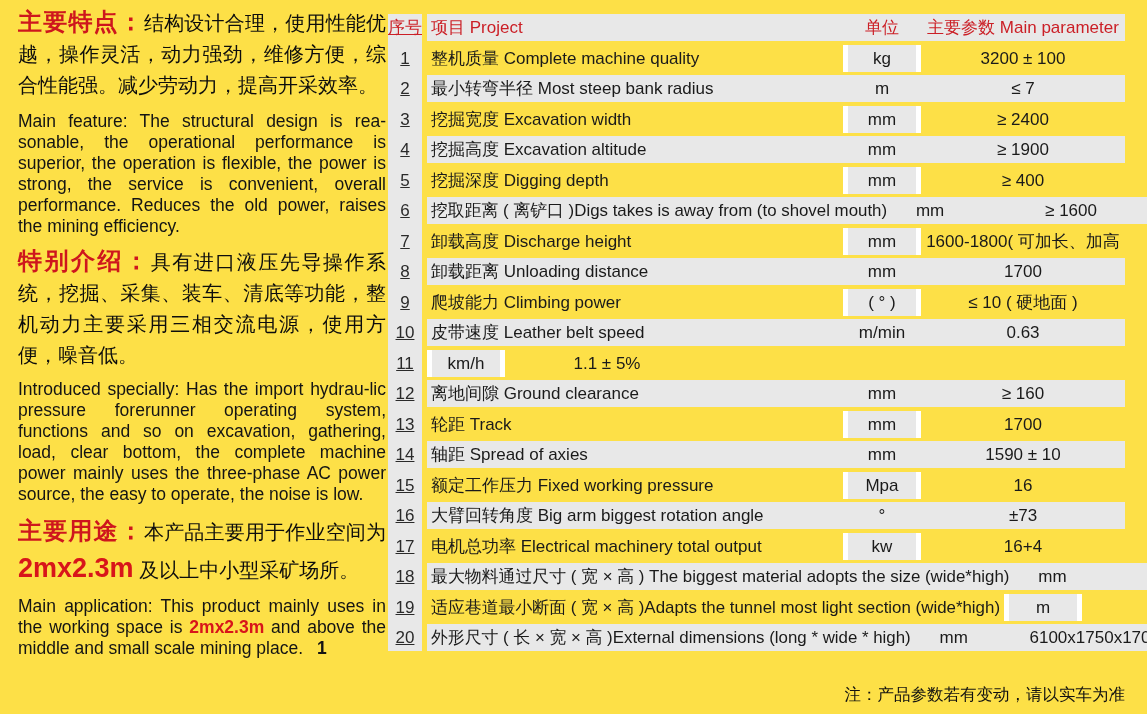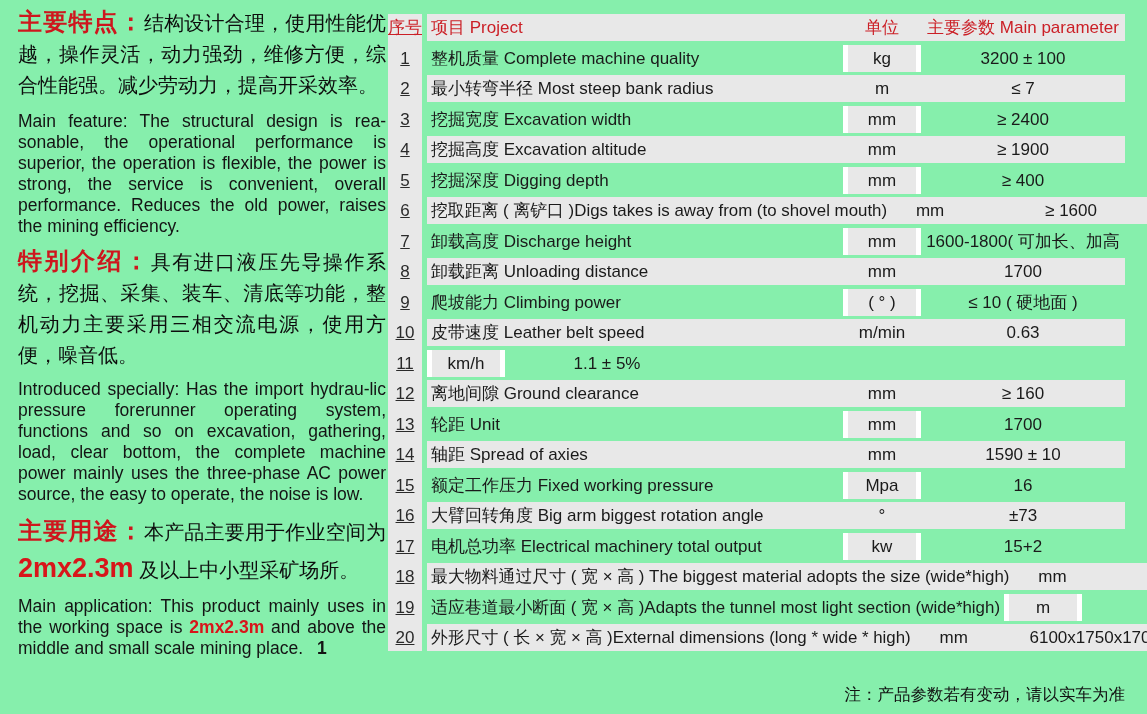--- a/index.html
+++ b/index.html
@@ -1,16 +1,16 @@
 <!DOCTYPE html>
 <html><head>
 <meta charset="utf-8">
 <style>
   html,body{margin:0;padding:0;background:#fff;}
-  .page{position:relative;width:1147px;height:714px;background:#86efac;overflow:hidden;
+  .page{position:relative;width:1147px;height:714px;background:#fde047;overflow:hidden;
         font-family:"Liberation Sans","DejaVu Sans",sans-serif;color:#1a1a1a;}
 
   
   .left-panel{position:absolute;left:18px;top:6px;width:368px;}
   .cn-para{margin:0;font-size:20px;line-height:31px;text-align:justify;text-justify:inter-ideograph;color:#0d0d0d;}
   .cn-para .hd{font-size:24px;font-weight:bold;color:#ce161d;letter-spacing:1px;}
   .en-para{margin:10px 0 0 0;font-size:17.5px;line-height:21px;text-align:justify;color:#141414;}
   .mt8{margin-top:8px;}
   .cn-big{line-height:36px;}
   .red-big{color:#d8151a;font-weight:bold;font-size:27px;}
@@ -158,21 +158,21 @@
     <div class="c-num">12</div>
     <div class="row-body">
       <div class="c-project"><span class="fit">离地间隙 Ground clearance</span></div>
       <div class="c-unit">mm</div>
       <div class="c-value">≥ 160</div>
     </div>
   </div>
         <div class="t-row odd">
     <div class="c-num">13</div>
     <div class="row-body">
-      <div class="c-project"><span class="fit">轮距 Unit</span></div>
+      <div class="c-project"><span class="fit">轮距 Track</span></div>
       <div class="c-unit">mm</div>
       <div class="c-value">1700</div>
     </div>
   </div>
         <div class="t-row even">
     <div class="c-num">14</div>
     <div class="row-body">
       <div class="c-project"><span class="fit">轴距 Spread of axies</span></div>
       <div class="c-unit">mm</div>
       <div class="c-value">1590 ± 10</div>
@@ -192,21 +192,21 @@
       <div class="c-project"><span class="fit">大臂回转角度 Big arm biggest rotation angle</span></div>
       <div class="c-unit">°</div>
       <div class="c-value">±73</div>
     </div>
   </div>
         <div class="t-row odd">
     <div class="c-num">17</div>
     <div class="row-body">
       <div class="c-project"><span class="fit">电机总功率 Electrical machinery total output</span></div>
       <div class="c-unit">kw</div>
-      <div class="c-value">15+2</div>
+      <div class="c-value">16+4</div>
     </div>
   </div>
         <div class="t-row even">
     <div class="c-num">18</div>
     <div class="row-body">
       <div class="c-project"><span class="fit" style="transform-origin: left center; transform: scaleX(0.993127);">最大物料通过尺寸 ( 宽 × 高 ) The biggest material adopts the size (wide*high)</span></div>
       <div class="c-unit">mm</div>
       <div class="c-value">500x500</div>
     </div>
   </div>

